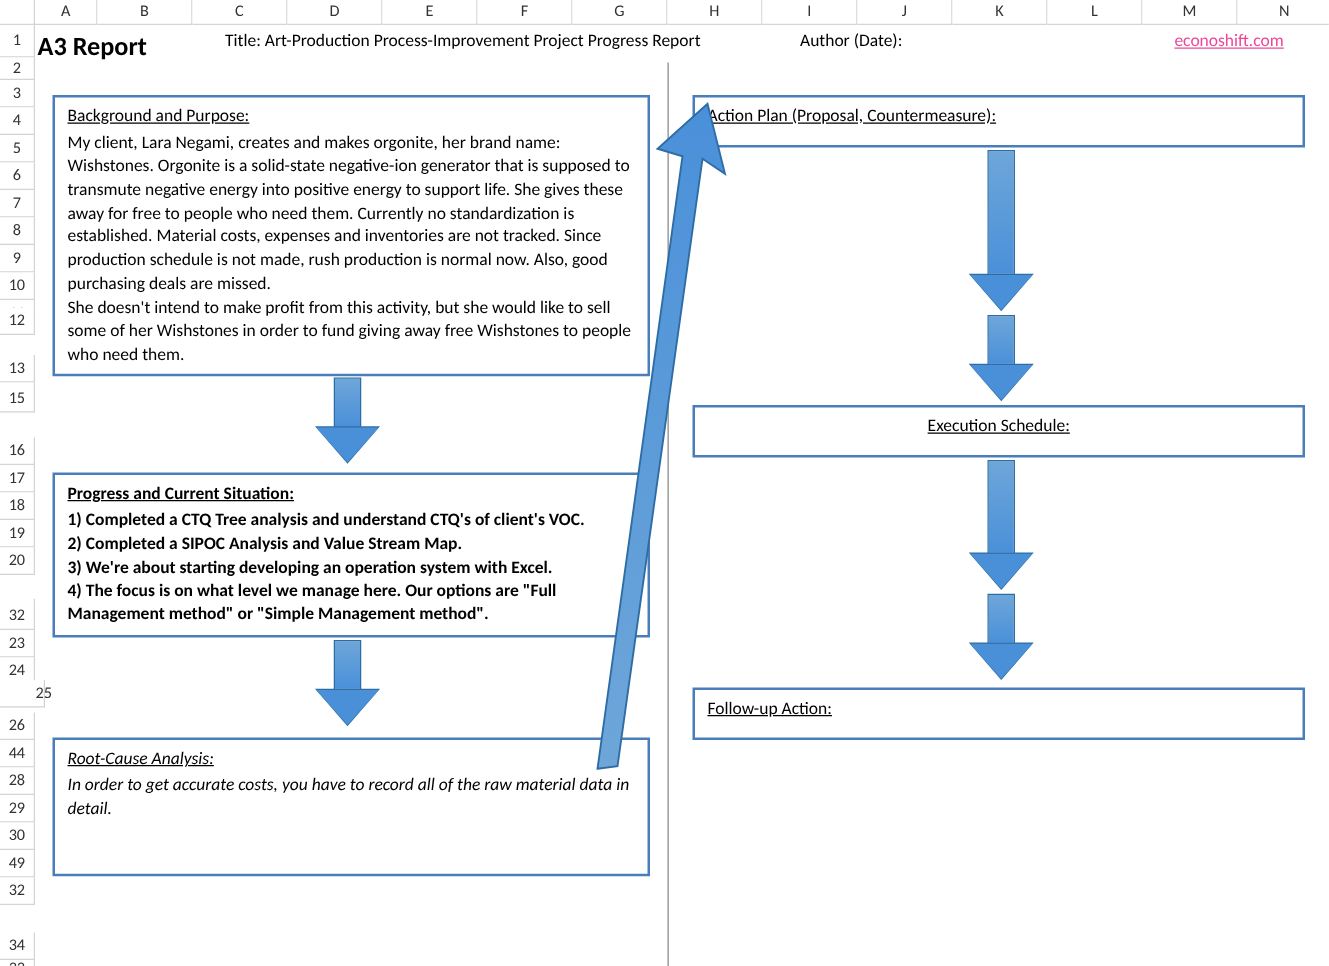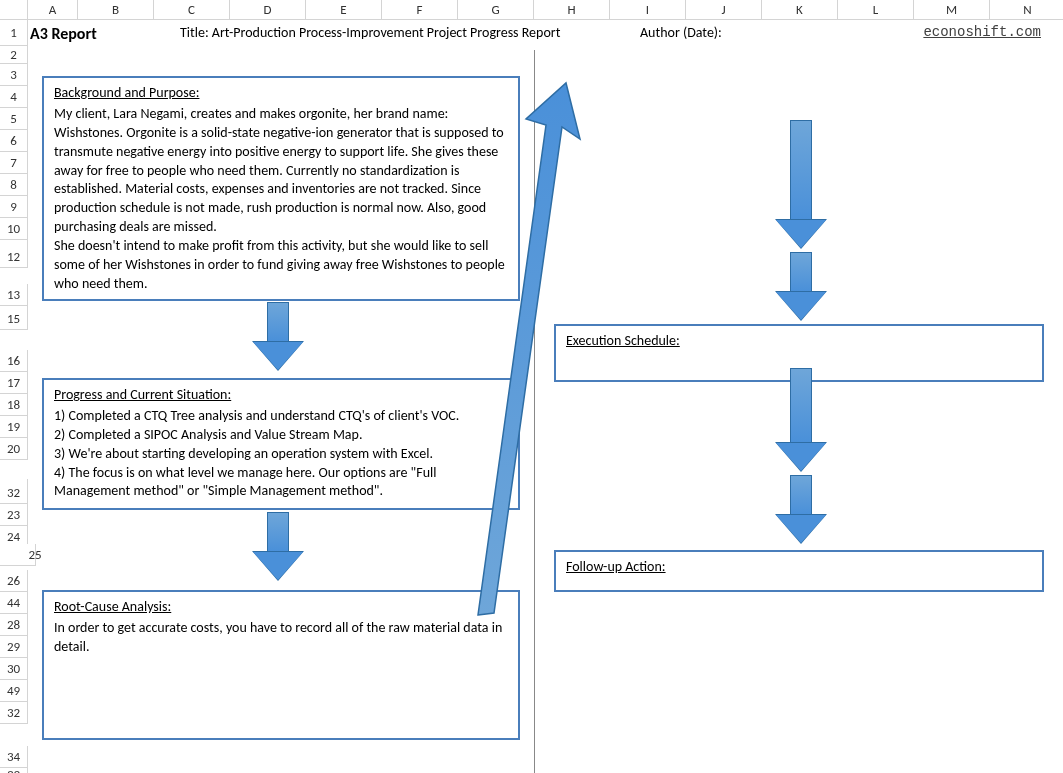--- a/index.html
+++ b/index.html
@@ -64,41 +64,40 @@
   .title-row {
     position: absolute;
     top: 4px;
     left: 2px;
     right: 10px;
     height: 24px;
     font-size: 14px;
   }
   .title-row .main {
     font-weight: bold;
-    font-size: 16px;
+    font-size: 21px;
     position: absolute;
     left: 0;
     text-align: right;
   }
   .title-row .subtitle {
     position: absolute;
     left: 150px;
   }
   .title-row .author {
     position: absolute;
     left: 610px;
     text-align: center;
   }
   .title-row .link {
     position: absolute;
-    right: 12px;
-    color: #404040;
+    right: 26px;
+    color: #ec4899;
     text-decoration: underline;
     cursor: pointer;
-    font-family: Liberation Mono, monospace;
   }
   .divider-v {
     position: absolute;
     top: 30px;
     left: 506px;
     width: 0;
     height: 730px;
     border-left: 1px solid #888;
   }
   .box {
@@ -230,53 +229,57 @@
     <span style="white-space:pre-line;">My client, Lara Negami, creates and makes orgonite, her brand name: Wishstones.  Orgonite is a solid-state negative-ion generator that is supposed to transmute negative energy into positive energy to support life.  She gives these away for free to people who need them.  Currently no standardization is established.  Material costs, expenses and inventories are not tracked.  Since production schedule is not made, rush production is normal now.  Also, good purchasing deals are missed.
 She doesn't intend to make profit from this activity, but she would like to sell some of her Wishstones in order to fund giving away free Wishstones to people who need them.</span>
   </div>
 
   <div class="arrow-down" style="top:282px; left:225px;">
     <div class="shaft"></div>
       <div class="head-border"></div>
       <div class="head"></div>
   </div>
 
-  <div class="box" style="top:358px; left:14px; width:478px; height:132px;">
+  <div class="box" style="top:358px; left:14px; width:478px; height:132px;font-weight:bold;">
     <span class="heading">Progress and Current Situation:</span>
     <span style="white-space:pre-line;">1) Completed a CTQ Tree analysis and understand CTQ's of client's VOC.
 2) Completed a SIPOC Analysis and Value Stream Map.
 3) We're about starting developing an operation system with Excel.
 4) The focus is on what level we manage here.  Our options are "Full Management method" or "Simple Management method".</span>
   </div>
 
   <div class="arrow-down" style="top:492px; left:225px;">
     <div class="shaft"></div>
       <div class="head-border"></div>
       <div class="head"></div>
   </div>
 
-  <div class="box" style="top:570px; left:14px; width:478px; height:150px;">
+  <div class="box" style="top:570px; left:14px; width:478px; height:111px;font-style:italic;">
     <span class="heading">Root-Cause Analysis:</span>
     <span style="white-space:pre-line;">In order to get accurate costs, you have to record all of the raw material data in detail.</span>
   </div>
 
+  <div class="box" style="top:56px; left:526px; width:490px; height:42px;">
+    <span class="heading">Action Plan (Proposal, Countermeasure):</span>
+    <span></span>
+  </div>
 
   <div class="arrow-down arrow-down-tall" style="top:100px; left:748px; height:130px;">
     <div class="shaft"></div>
       <div class="head-border"></div>
       <div class="head"></div>
   </div>
 
   <div class="arrow-down" style="top:232px; left:748px;">
     <div class="shaft"></div>
       <div class="head-border"></div>
       <div class="head"></div>
   </div>
 
-  <div class="box" style="top:304px; left:526px; width:490px; height:58px;">
+  <div class="box" style="top:304px; left:526px; width:490px; height:42px;text-align:center;">
     <span class="heading">Execution Schedule:</span>
     <span></span>
   </div>
 
   <div class="arrow-down arrow-down-med" style="top:348px; left:748px; height:105px;">
     <div class="shaft"></div>
       <div class="head-border"></div>
       <div class="head"></div>
   </div>
 

